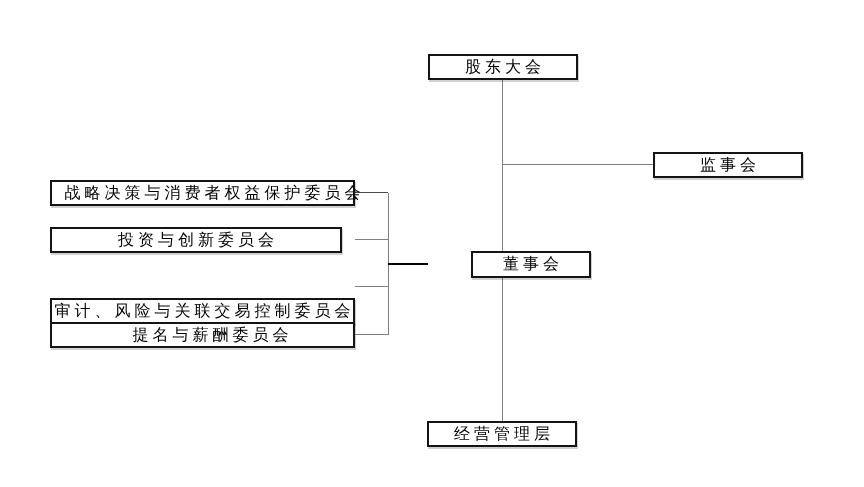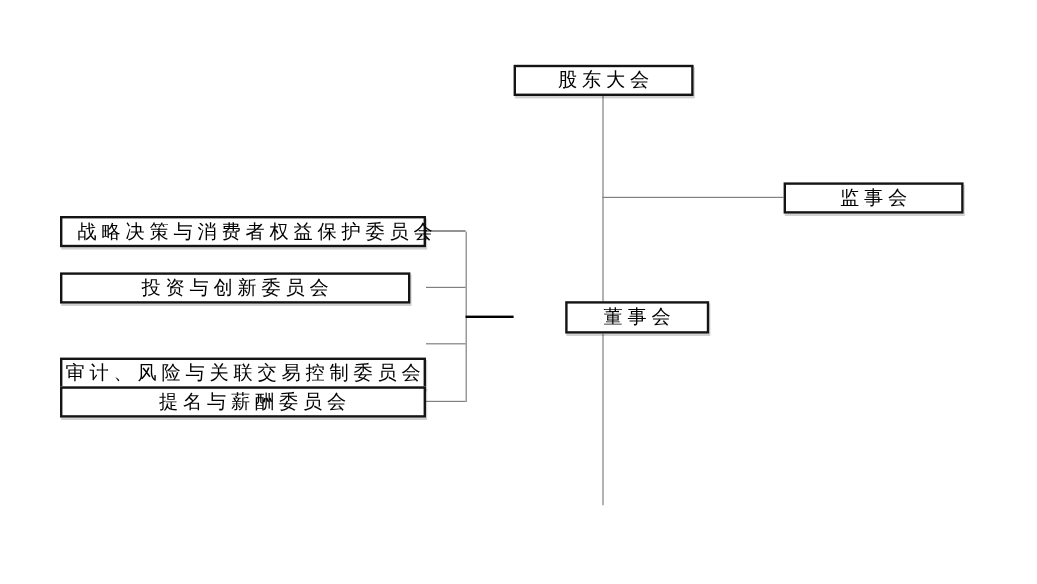--- a/index.html
+++ b/index.html
@@ -76,20 +76,21 @@
   <div class="line" id="line-stub-audit"></div>
   <div class="line" id="line-stub-nomination"></div>
   <div class="line strong" id="line-bus-board"></div>
 
   <div class="node" id="node-shareholders">股东大会</div>
 
   <div class="node" id="node-supervisory">监事会</div>
 
   <div class="node" id="node-board">董事会</div>
 
+  <div class="node" id="node-management">经营管理层</div>
 
   <div class="node" id="node-committee-strategy">战略决策与消费者权益保护委员会</div>
 
   <div class="node" id="node-committee-investment">投资与创新委员会</div>
 
   <div class="node" id="node-committee-audit">审计、风险与关联交易控制委员会</div>
 
   <div class="node" id="node-committee-nomination">提名与薪酬委员会</div>
 
 </div>

